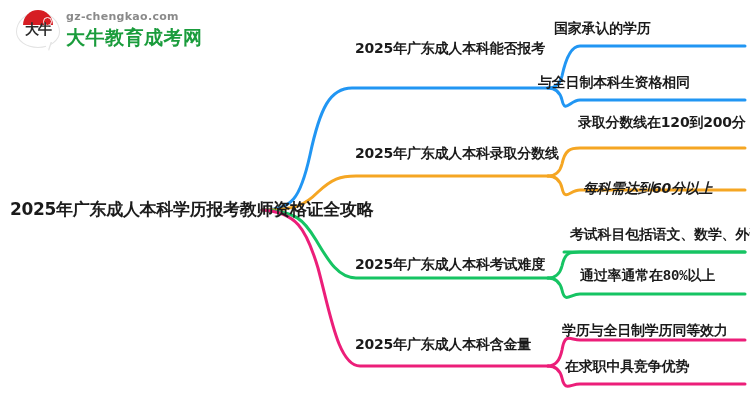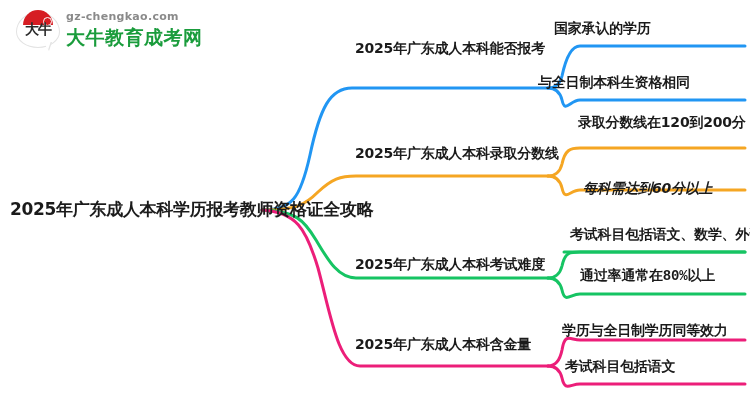--- a/index.html
+++ b/index.html
@@ -200,13 +200,13 @@
 <div class="map-label leaf-label" style="left:554px; top:18px;">国家承认的学历</div>
 <div class="map-label leaf-label" style="left:538px; top:72px;">与全日制本科生资格相同</div>
 
 <div class="map-label leaf-label" style="left:578px; top:112px;">录取分数线在120到200分</div>
 <div class="map-label leaf-label" style="left:583px; top:178px;font-style:italic;">每科需达到60分以上</div>
 
 <div class="map-label leaf-label" style="left:570px; top:224px;">考试科目包括语文、数学、外语</div>
 <div class="map-label leaf-label" style="left:580px; top:266px;font-family:Liberation Mono, monospace;">通过率通常在80%以上</div>
 
 <div class="map-label leaf-label" style="left:562px; top:320px;">学历与全日制学历同等效力</div>
-<div class="map-label leaf-label" style="left:565px; top:356px;">考试科目包括语文</div>
+<div class="map-label leaf-label" style="left:565px; top:356px;">在求职中具竞争优势</div>
 
 </body></html>

